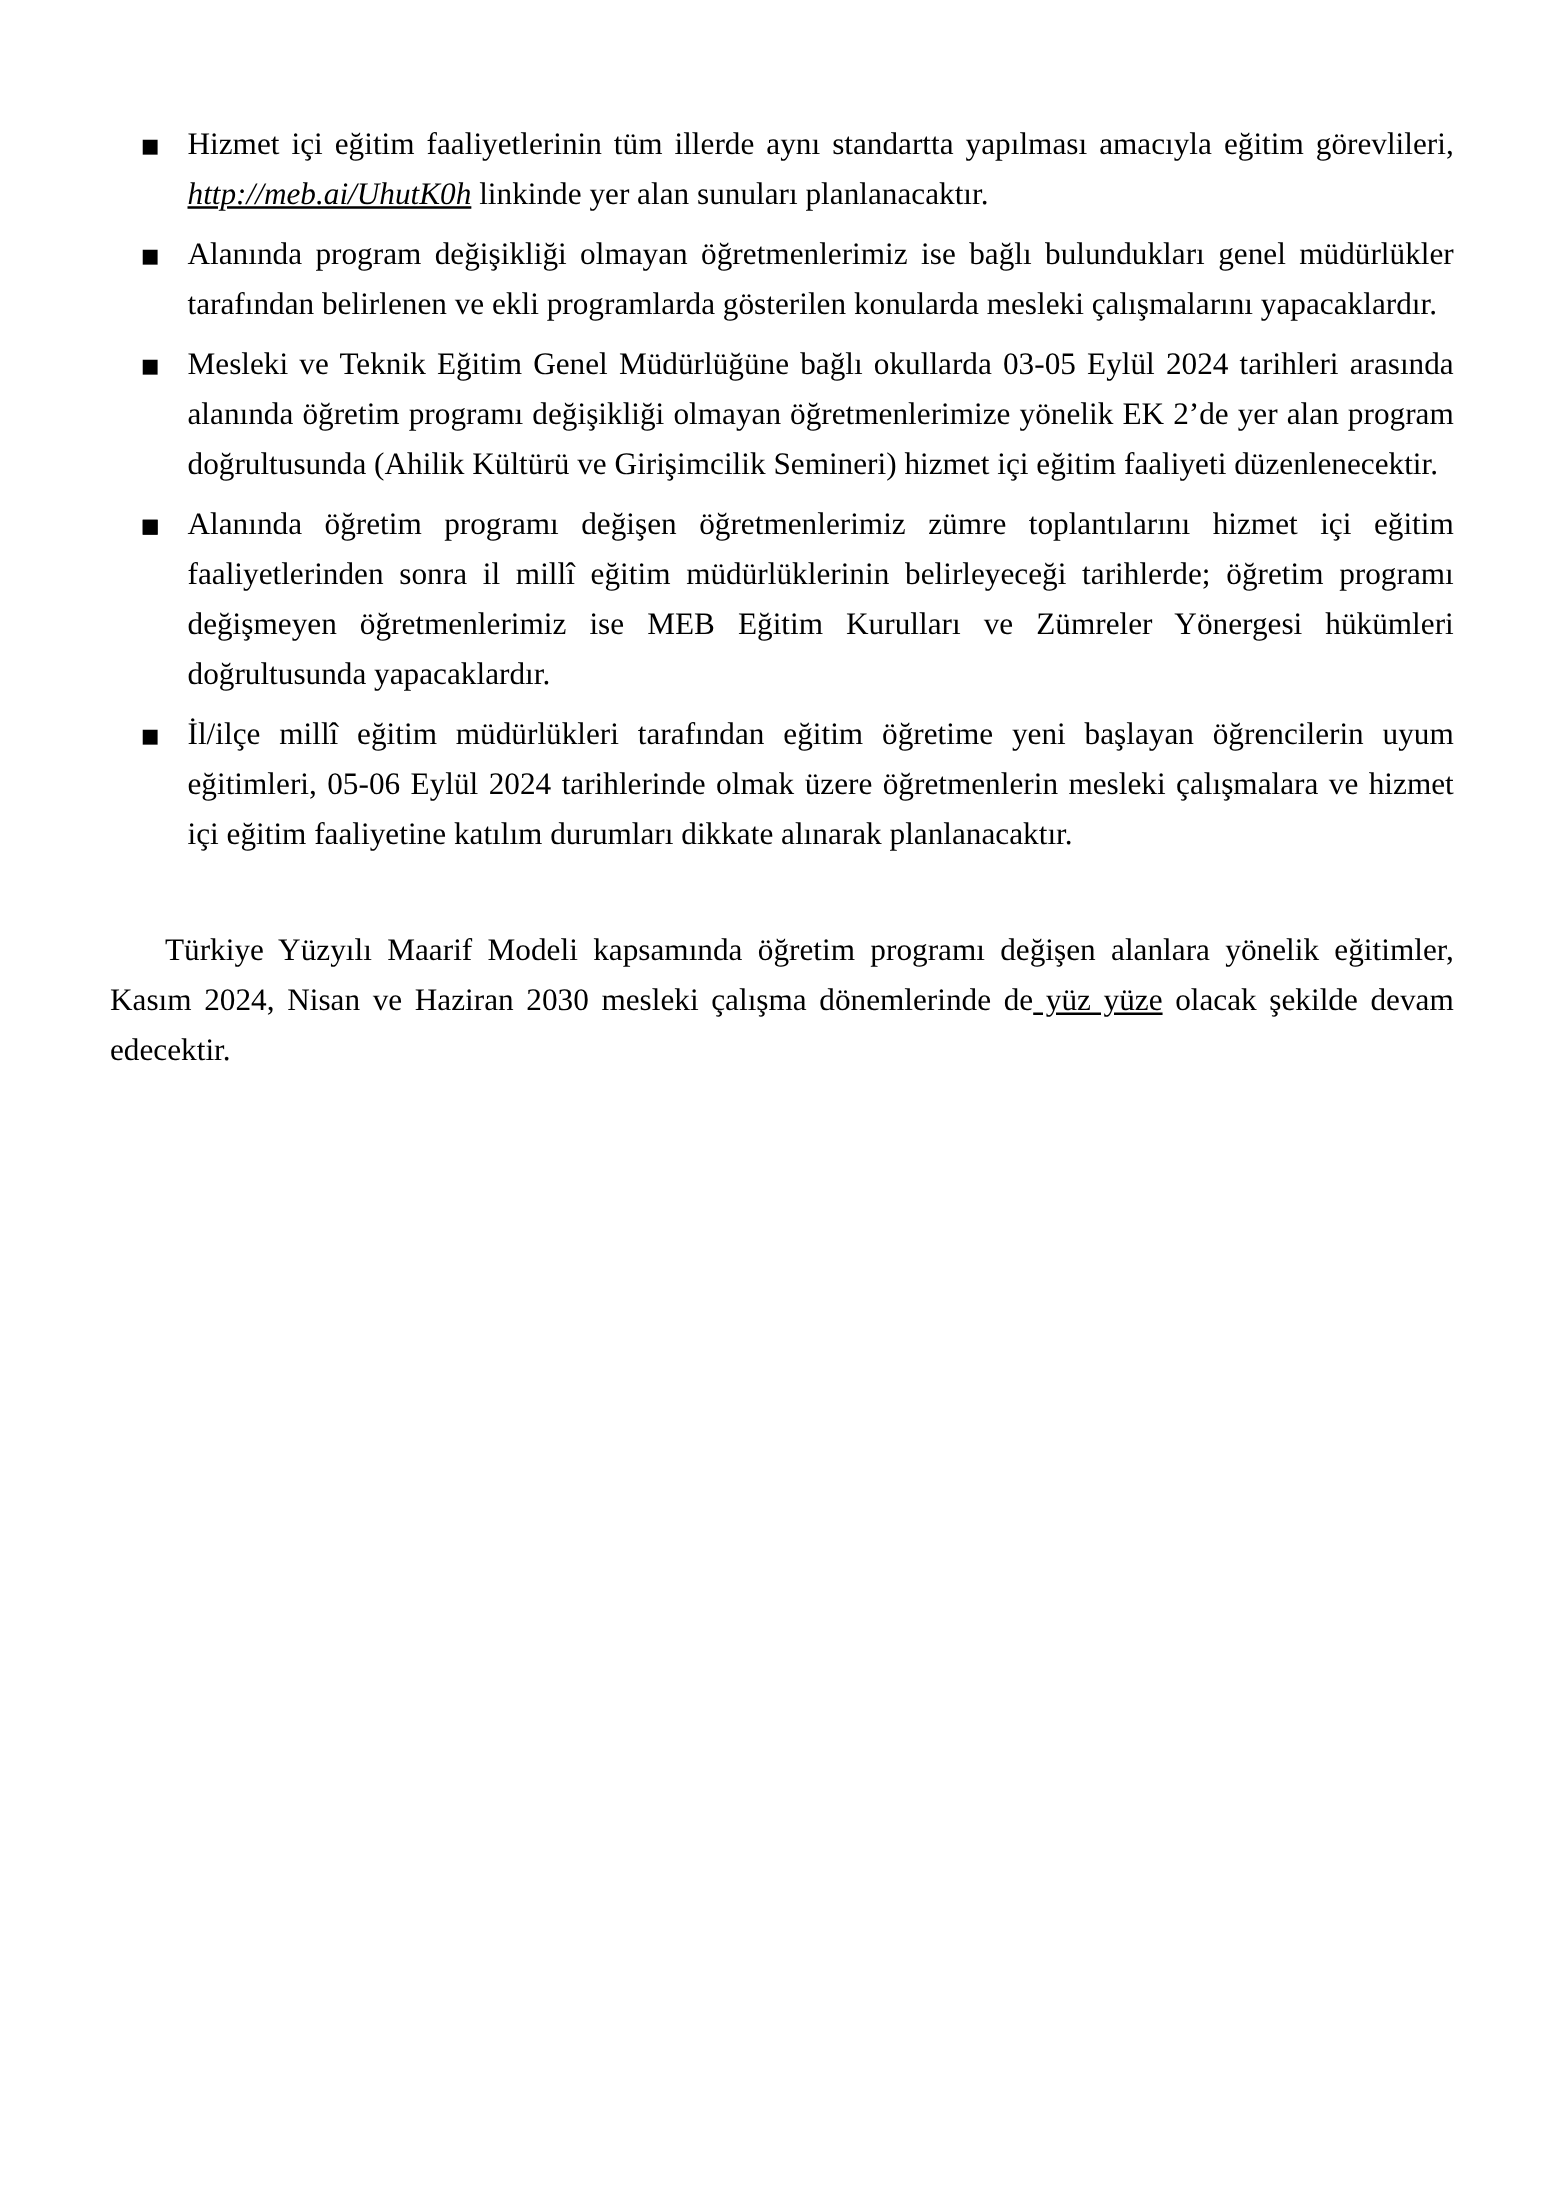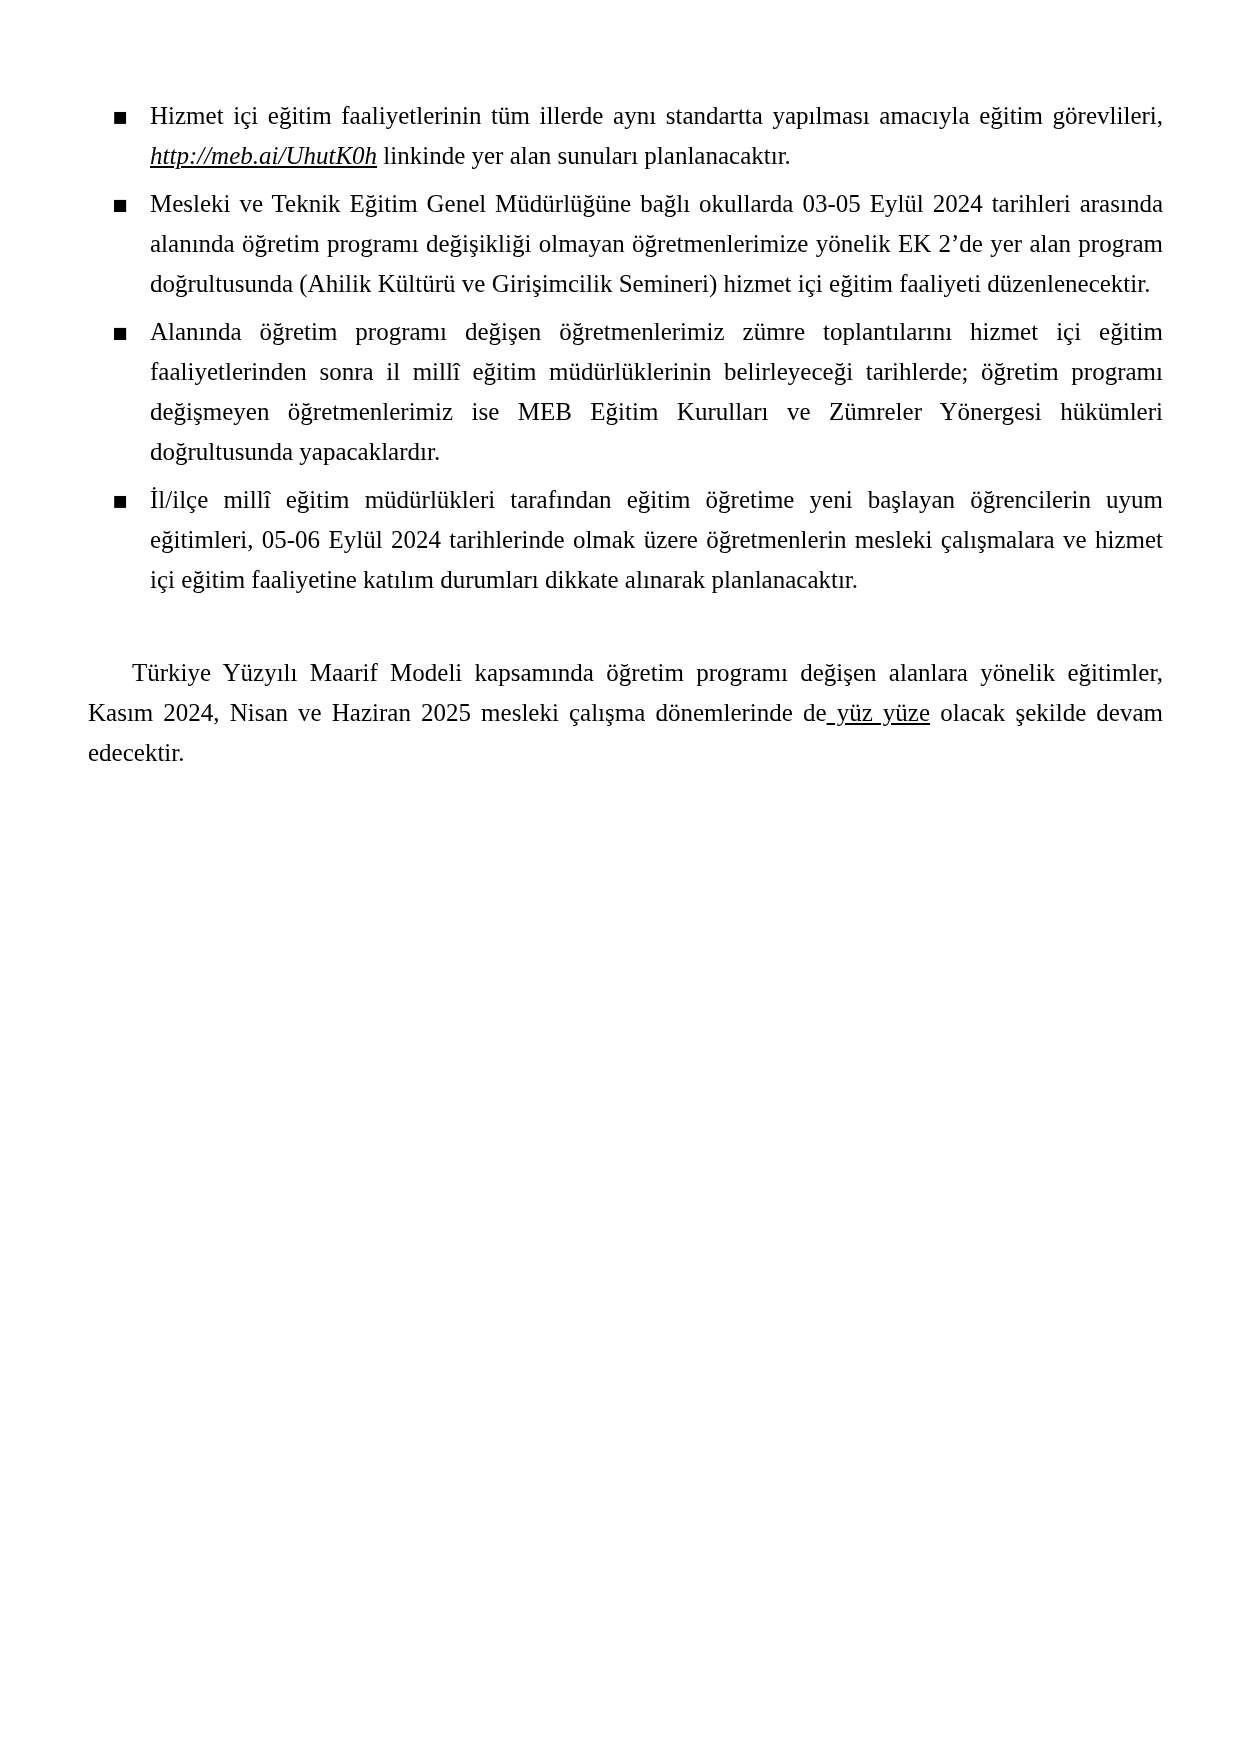--- a/index.html
+++ b/index.html
@@ -64,20 +64,21 @@
 
   <div class="bullet-list">
 
     <div class="bullet-item">
       <span class="bullet-marker">▪</span>
       <span>Hizmet içi eğitim faaliyetlerinin tüm illerde aynı standartta yapılması amacıyla eğitim görevlileri, </span><a href="#" class="doc-link">http://meb.ai/UhutK0h</a><span> linkinde yer alan sunuları planlanacaktır.</span>
     </div>
 
     <div class="bullet-item">
       <span class="bullet-marker">▪</span>
+      <span>Alanında program değişikliği olmayan öğretmenlerimiz ise bağlı bulundukları genel müdürlükler tarafından belirlenen ve ekli programlarda gösterilen konularda mesleki çalışmalarını yapacaklardır.</span>
     </div>
 
     <div class="bullet-item">
       <span class="bullet-marker">▪</span>
       <span>Mesleki ve Teknik Eğitim Genel Müdürlüğüne bağlı okullarda 03-05 Eylül 2024 tarihleri arasında alanında öğretim programı değişikliği olmayan öğretmenlerimize yönelik EK 2’de yer alan program doğrultusunda (Ahilik Kültürü ve Girişimcilik Semineri) hizmet içi eğitim faaliyeti düzenlenecektir.</span>
     </div>
 
     <div class="bullet-item">
       <span class="bullet-marker">▪</span>
     </div>
@@ -88,16 +89,16 @@
     </div>
 
     <div class="bullet-item">
       <span class="bullet-marker">▪</span>
       <span>İl/ilçe millî eğitim müdürlükleri tarafından eğitim öğretime yeni başlayan öğrencilerin uyum eğitimleri, 05-06 Eylül 2024 tarihlerinde olmak üzere öğretmenlerin mesleki çalışmalara ve hizmet içi eğitim faaliyetine katılım durumları dikkate alınarak planlanacaktır.</span>
     </div>
 
   </div>
 
   <p class="closing-paragraph">
-    <span>Türkiye Yüzyılı Maarif Modeli kapsamında öğretim programı değişen alanlara yönelik eğitimler, Kasım 2024, Nisan ve Haziran 2025 mesleki çalışma dönemlerinde de</span><span class="underlined-phrase"> yüz yüze</span><span> olacak şekilde devam edecektir.</span>
+    <span>Türkiye Yüzyılı Maarif Modeli kapsamında öğretim programı değişen alanlara yönelik eğitimler, Kasım 2024, Nisan ve Haziran 2030 mesleki çalışma dönemlerinde de</span><span class="underlined-phrase"> yüz yüze</span><span> olacak şekilde devam edecektir.</span>
   </p>
 
 </div>
 
 </body></html>

